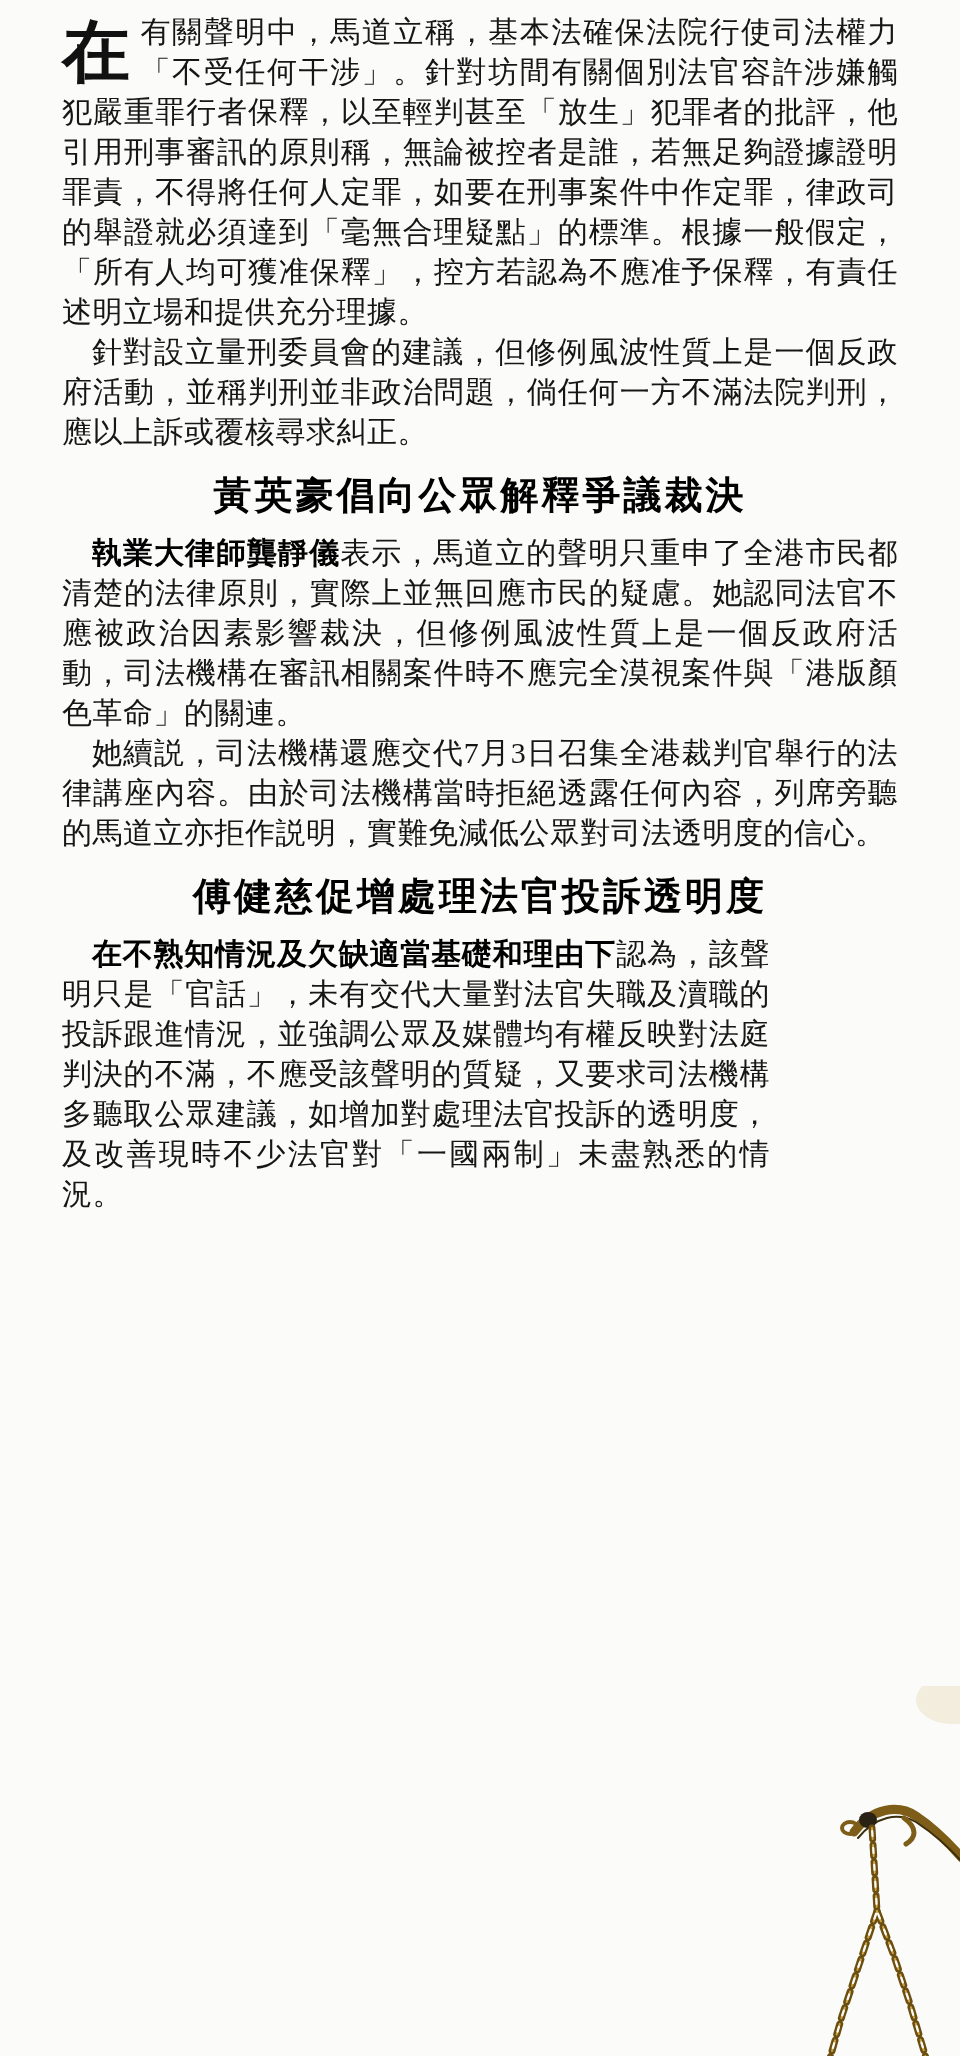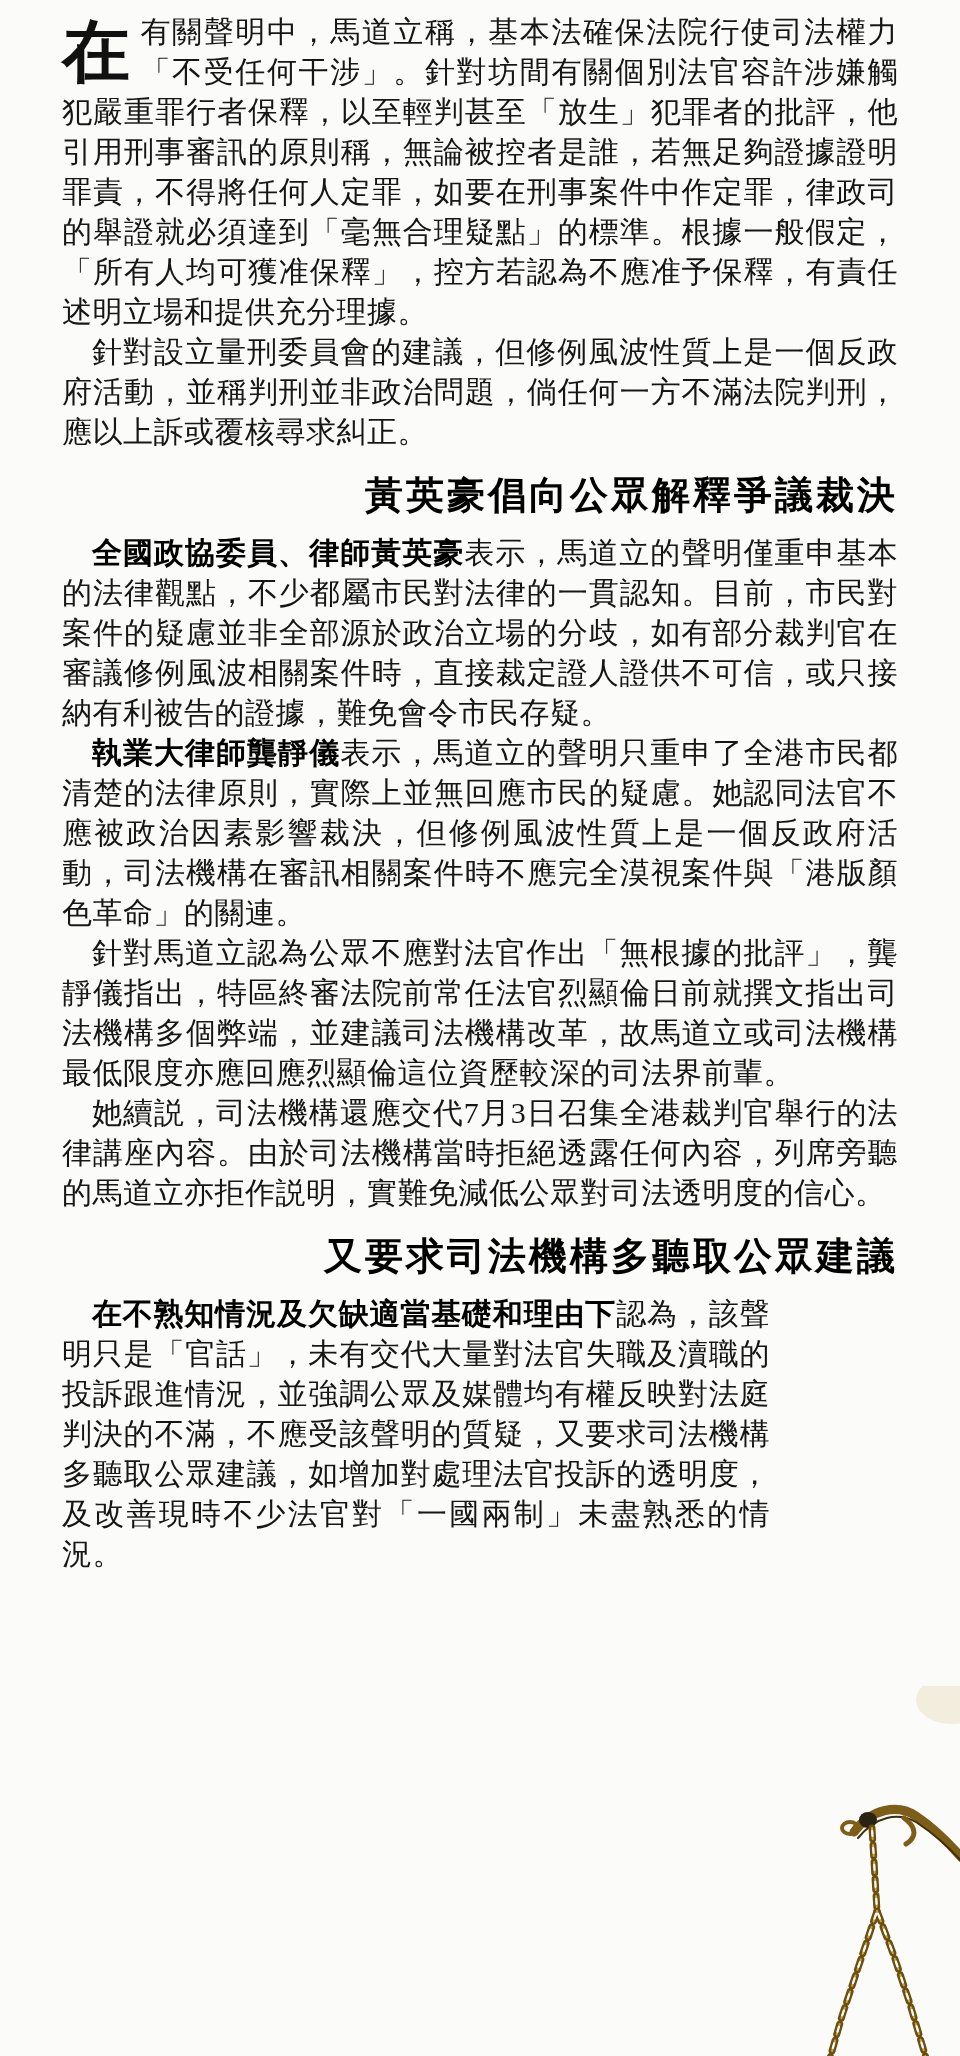--- a/index.html
+++ b/index.html
@@ -33,21 +33,21 @@
     margin:4px 10px 0 0;
     font-weight:600;
     color:#111;
   }
   h2.headline{
     margin:18px 0 12px 0;
     font-family:"Liberation Sans", sans-serif;
     font-size:38px;
     font-weight:900;
     letter-spacing:3px;
-    text-align:right;
+    text-align:center;
     color:#000;
   }
   .bold-lead{
     font-family:"Liberation Sans", sans-serif;
     font-weight:700;
     color:#000;
   }
   .wrap-photo p.body{padding-right:128px;}
   .photo{
     position:absolute;
@@ -67,31 +67,29 @@
   <div class="article">
 
     <p class="body lead">
       <span class="dropcap">在</span><span>有關聲明中，馬道立稱，基本法確保法院行使司法權力「不受任何干涉」。針對坊間有關個別法官容許涉嫌觸犯嚴重罪行者保釋，以至輕判甚至「放生」犯罪者的批評，他引用刑事審訊的原則稱，無論被控者是誰，若無足夠證據證明罪責，不得將任何人定罪，如要在刑事案件中作定罪，律政司的舉證就必須達到「毫無合理疑點」的標準。根據一般假定，「所有人均可獲准保釋」，控方若認為不應准予保釋，有責任述明立場和提供充分理據。</span>
     </p>
 
     <p class="body">針對設立量刑委員會的建議，但修例風波性質上是一個反政府活動，並稱判刑並非政治問題，倘任何一方不滿法院判刑，應以上訴或覆核尋求糾正。</p>
 
     <section>
       <h2 class="headline">黃英豪倡向公眾解釋爭議裁決</h2>
-      <p class="body"><b class="bold-lead">全國政協委員、律師黃英豪</b><span>表示，馬道立的聲明僅重申基本的法律觀點，不少都屬市民對法律的一貫認知。目前，市民對案件的疑慮並非全部源於政治立場的分歧，如有部分裁判官在審議修例風波相關案件時，直接裁定證人證供不可信，或只接納有利被告的證據，難免會令市民存疑。</span></p>
     </section>
 
     <section>
       <p class="body"><b class="bold-lead">執業大律師龔靜儀</b><span>表示，馬道立的聲明只重申了全港市民都清楚的法律原則，實際上並無回應市民的疑慮。她認同法官不應被政治因素影響裁決，但修例風波性質上是一個反政府活動，司法機構在審訊相關案件時不應完全漠視案件與「港版顏色革命」的關連。</span></p>
-      <p class="body">針對馬道立認為公眾不應對法官作出「無根據的批評」，龔靜儀指出，特區終審法院前常任法官烈顯倫日前就撰文指出司法機構多個弊端，並建議司法機構改革，故馬道立或司法機構最低限度亦應回應烈顯倫這位資歷較深的司法界前輩。</p>
       <p class="body">她續説，司法機構還應交代7月3日召集全港裁判官舉行的法律講座內容。由於司法機構當時拒絕透露任何內容，列席旁聽的馬道立亦拒作説明，實難免減低公眾對司法透明度的信心。</p>
     </section>
 
     <section class="wrap-photo">
-      <h2 class="headline">又要求司法機構多聽取公眾建議</h2>
+      <h2 class="headline">傅健慈促增處理法官投訴透明度</h2>
       <p class="body"><b class="bold-lead">在不熟知情況及欠缺適當基礎和理由下</b><span>認為，該聲明只是「官話」，未有交代大量對法官失職及瀆職的投訴跟進情況，並強調公眾及媒體均有權反映對法庭判決的不滿，不應受該聲明的質疑，又要求司法機構多聽取公眾建議，如增加對處理法官投訴的透明度，及改善現時不少法官對「一國兩制」未盡熟悉的情況。</span></p>
     </section>
 
   </div>
 
   <svg class="photo" viewBox="0 0 180 370" xmlns="http://www.w3.org/2000/svg" aria-hidden="true">
 
     <ellipse cx="172" cy="14" rx="36" ry="24" fill="#e9dbbd" opacity="0.45"></ellipse>
 
     <path class="arm" d="M74 146 C92 122 118 118 136 130 C154 142 168 156 182 172"></path>

